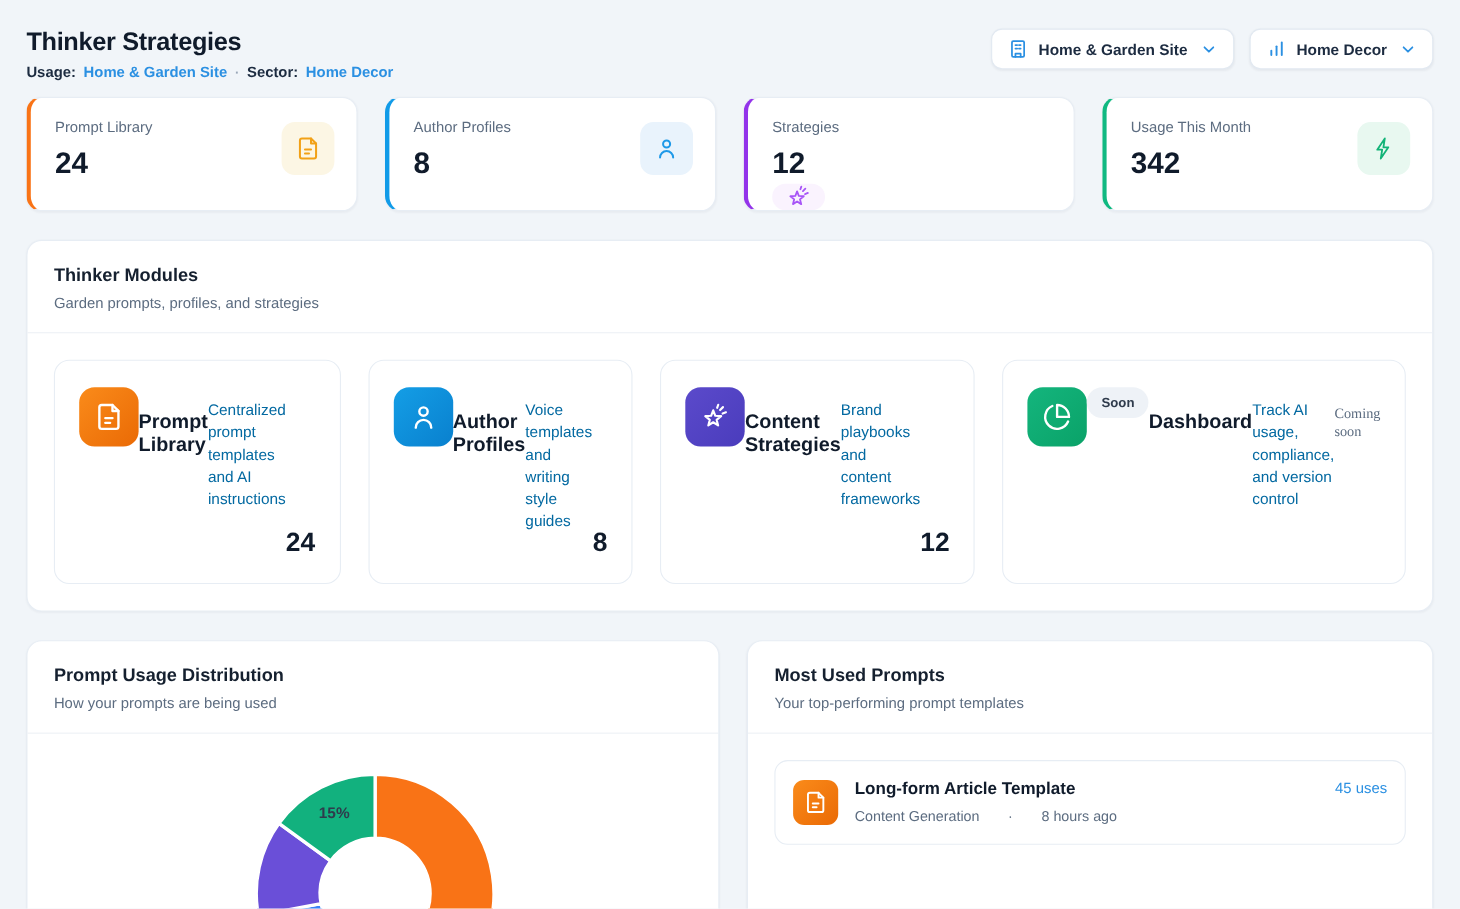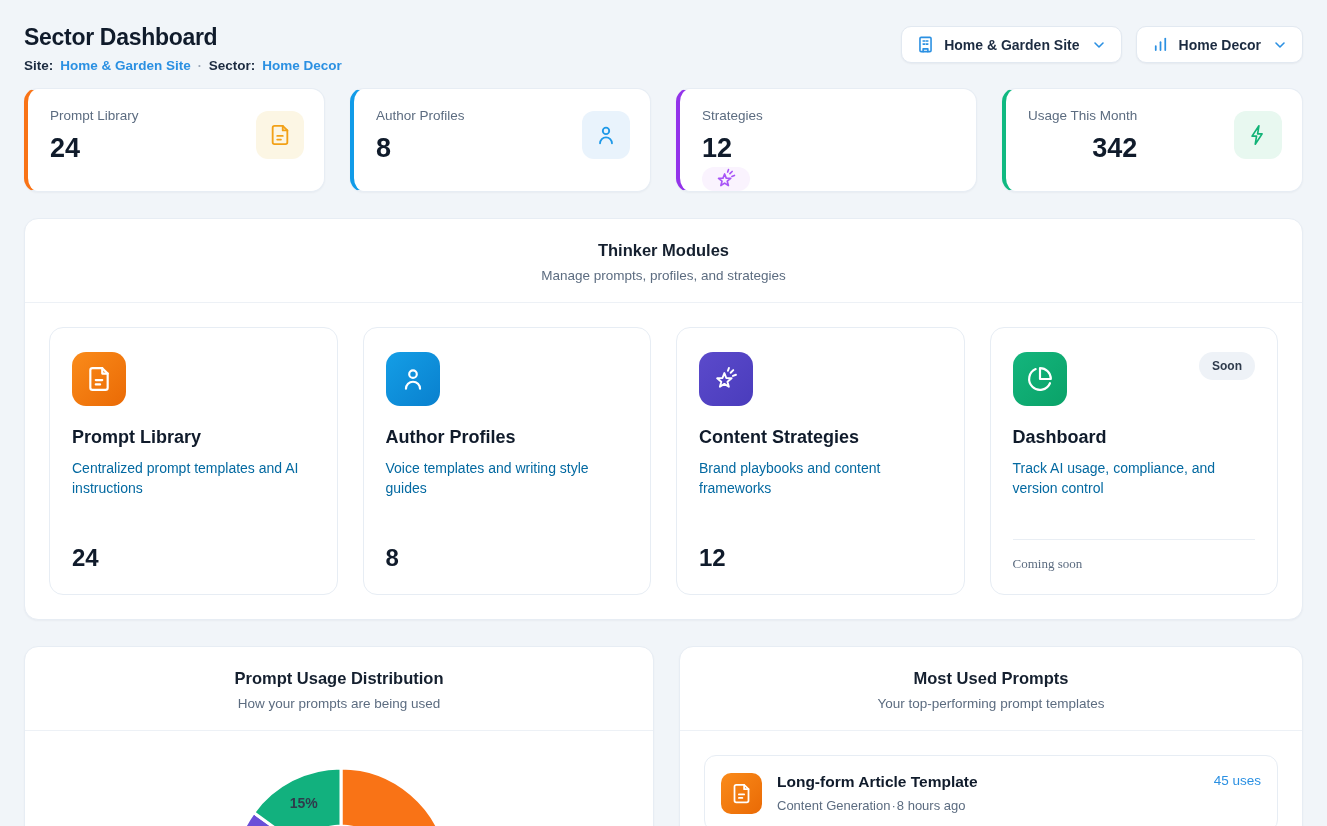--- a/index.html
+++ b/index.html
@@ -41,30 +41,30 @@
   .stat-label { font-size:13.5px; color:#5C6C80; }
   .stat-value { font-size:27px; font-weight:700; color:#101B2B; margin-top:10px; }
   .stat-icon { width:48px; height:48px; border-radius:12px; display:flex; align-items:center; justify-content:center; margin-top:3px; }
   .tint-orange { background:#FCF6E4; color:#F2A117; }
   .tint-blue   { background:#E9F3FC; color:#1E99E8; }
   .tint-purple { background:#FAF3FE; color:#A855F7; }
   .tint-green  { background:#E8F8F0; color:#12B377; }
 
   
   .panel { margin-top:26px; background:#fff; border:1px solid #E7EDF4; border-radius:14px; box-shadow:0 1px 2px rgba(15,23,42,.04); }
-  .panel-head { padding:22px 24px 19px;text-align:center; }
+  .panel-head { padding:22px 24px 19px; }
   .panel-title { font-size:16.5px; font-weight:700; color:#15202F; }
   .panel-sub { font-size:13.5px; color:#5C6C80; margin-top:8px; }
   .panel-body { border-top:1px solid #EDF1F6; }
 
   
   .modules-grid { display:grid; grid-template-columns:repeat(4,1fr); gap:25px; padding:24px; }
   .mod-card {
     border:1px solid #E7EDF4; border-radius:14px; padding:24px 22px 22px;
-    height:268px; display:flex; flex-direction:column; cursor:pointer; background:#fff;
+    height:204px; display:flex; cursor:pointer; background:#fff;
   }
   .mod-icon-row { display:flex; justify-content:space-between; align-items:flex-start; }
   .mod-icon { width:54px; height:54px; border-radius:14px; color:#fff; display:flex; align-items:center; justify-content:center; }
   .grad-orange { background:linear-gradient(135deg,#FA8B1A,#EA6A05); }
   .grad-blue   { background:linear-gradient(135deg,#149EE6,#0980CE); }
   .grad-purple { background:linear-gradient(135deg,#5B4ACB,#4A3CBC); }
   .grad-green  { background:linear-gradient(135deg,#14B57D,#0AA268); }
   .mod-badge { background:#EEF2F7; color:#2F3B4C; font-size:12px; font-weight:700; padding:7px 13px; border-radius:999px; }
   .mod-title { font-size:18px; font-weight:700; color:#101B2B; margin-top:21px; }
   .mod-desc { font-size:14px; color:#0369a1; line-height:1.45; margin-top:10px; }
@@ -80,33 +80,33 @@
   .prompts-body { padding:24px; }
   .prompt-item {
     border:1px solid #E7EDF4; border-radius:12px; padding:17px 16px;
     display:flex; gap:15px; cursor:pointer; background:#fff;
   }
   .pi-icon { width:41px; height:41px; border-radius:10px; color:#fff; display:flex; align-items:center; justify-content:center; flex:0 0 auto; }
   .pi-main { flex:1; min-width:0; }
   .pi-top { display:flex; justify-content:space-between; align-items:flex-start; }
   .pi-title { font-size:15.5px; font-weight:700; color:#101B2B; }
   .pi-uses { font-size:13.5px; font-weight:400; color:#2B90E2; white-space:nowrap; margin-left:12px; }
-  .pi-meta { display:flex; gap:1px; font-size:13px; color:#5C6C80; margin-top:7px; align-items:center;text-align:right; }
+  .pi-meta { display:flex; gap:26px; font-size:13px; color:#5C6C80; margin-top:7px; align-items:center;text-align:right; }
   svg { display:block; }
 </style>
 </head>
 <body>
 
 <div class="wrap">
 
   <div class="topbar">
     <div>
-      <div class="page-title">Sector Dashboard</div>
+      <div class="page-title">Thinker Strategies</div>
       <div class="crumbs">
-        <span>Site:</span>
+        <span>Usage:</span>
         <span class="link">Home &amp; Garden Site</span>
         <span class="dot">·</span>
         <span>Sector:</span>
         <span class="link">Home Decor</span>
       </div>
     </div>
     <div class="selectors">
       <button class="sel-btn">
         <span class="ic">
           <svg width="19" height="19" viewBox="0 0 24 24" fill="none" stroke="currentColor" stroke-width="2" stroke-linecap="round" stroke-linejoin="round">
@@ -174,37 +174,37 @@
       </div>
       <div class="stat-icon tint-purple">
         <svg width="22" height="22" viewBox="0 0 24 24" fill="none" stroke="currentColor" stroke-width="1.8" stroke-linecap="round" stroke-linejoin="round">
             <polygon points="10.5 6.5 12.26 11.07 17.16 11.34 13.35 14.43 14.61 19.16 10.5 16.5 6.39 19.16 7.65 14.43 3.84 11.34 8.74 11.07"></polygon>
             <path d="M16.3 6.2l2.4-2.4"></path>
             <path d="M18.4 9.2l2.8-1.1"></path>
             <path d="M13.8 4.4l.9-2.6"></path>
           </svg>
       </div>
     </div>
-    <div class="stat" style="border-left-color: rgb(16, 185, 129); text-align: right;">
+    <div class="stat" style="border-left-color: rgb(16, 185, 129);">
       <div>
         <div class="stat-label">Usage This Month</div>
         <div class="stat-value">342</div>
       </div>
       <div class="stat-icon tint-green">
         <svg width="22" height="22" viewBox="0 0 24 24" fill="none" stroke="currentColor" stroke-width="1.8" stroke-linecap="round" stroke-linejoin="round">
             <path d="M13 2 5.5 13.2h4.9L9 22l7.5-11.2h-4.9L13 2z"></path>
           </svg>
       </div>
     </div>
   </div>
 
   <div class="panel">
     <div class="panel-head">
       <div class="panel-title">Thinker Modules</div>
-      <div class="panel-sub">Manage prompts, profiles, and strategies</div>
+      <div class="panel-sub">Garden prompts, profiles, and strategies</div>
     </div>
     <div class="panel-body">
       <div class="modules-grid">
 
         <div class="mod-card">
           <div class="mod-icon-row">
             <div class="mod-icon grad-orange">
               <svg width="26" height="26" viewBox="0 0 24 24" fill="none" stroke="currentColor" stroke-width="2" stroke-linecap="round" stroke-linejoin="round">
                   <path d="M15 2H6a2 2 0 0 0-2 2v16a2 2 0 0 0 2 2h12a2 2 0 0 0 2-2V7z"></path>
                   <path d="M15 2v5h5"></path>

